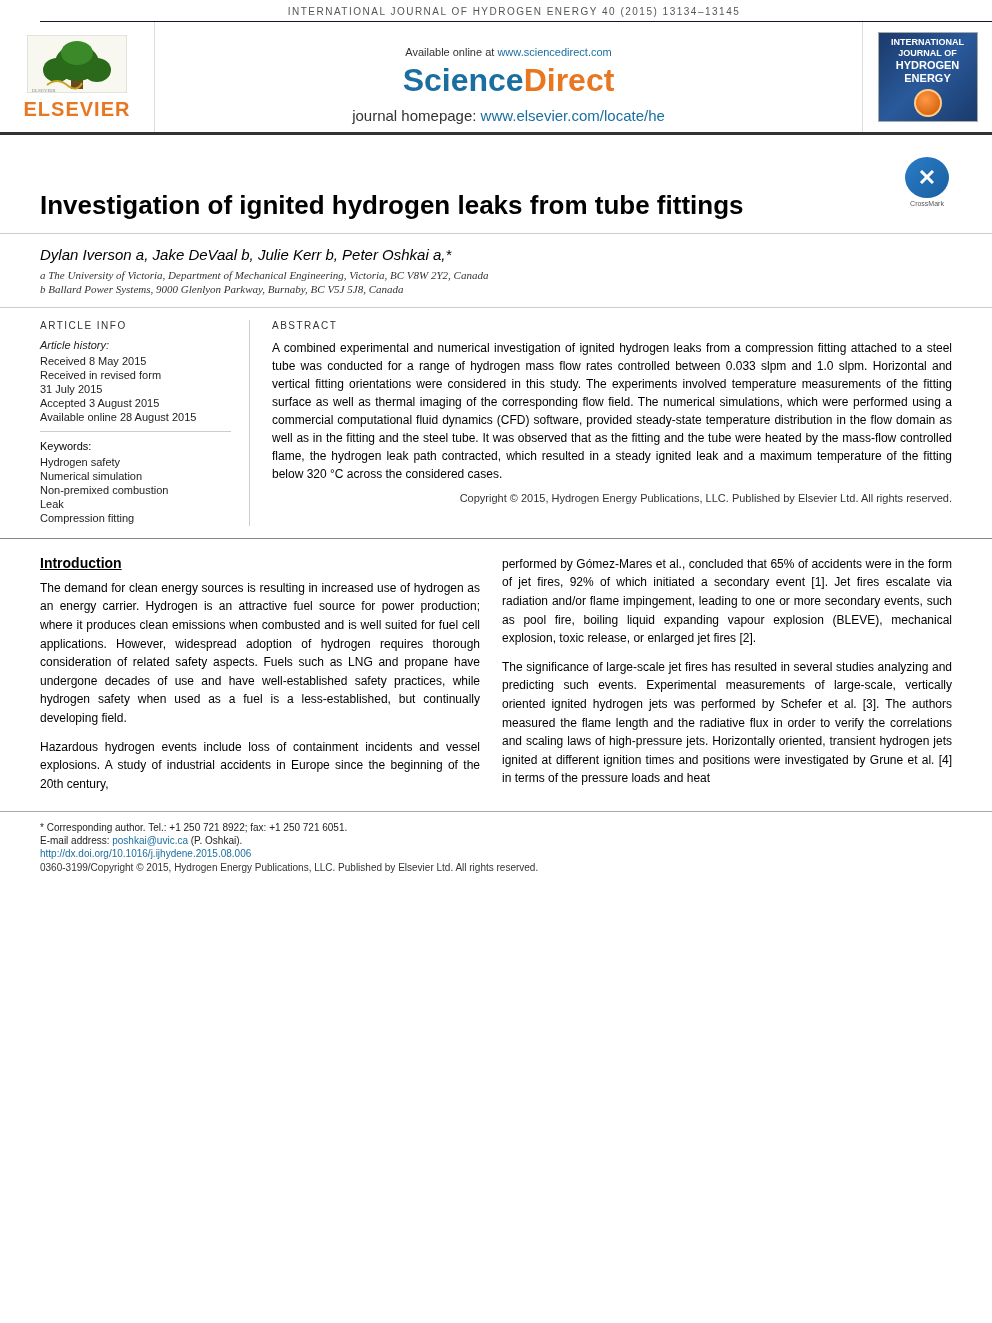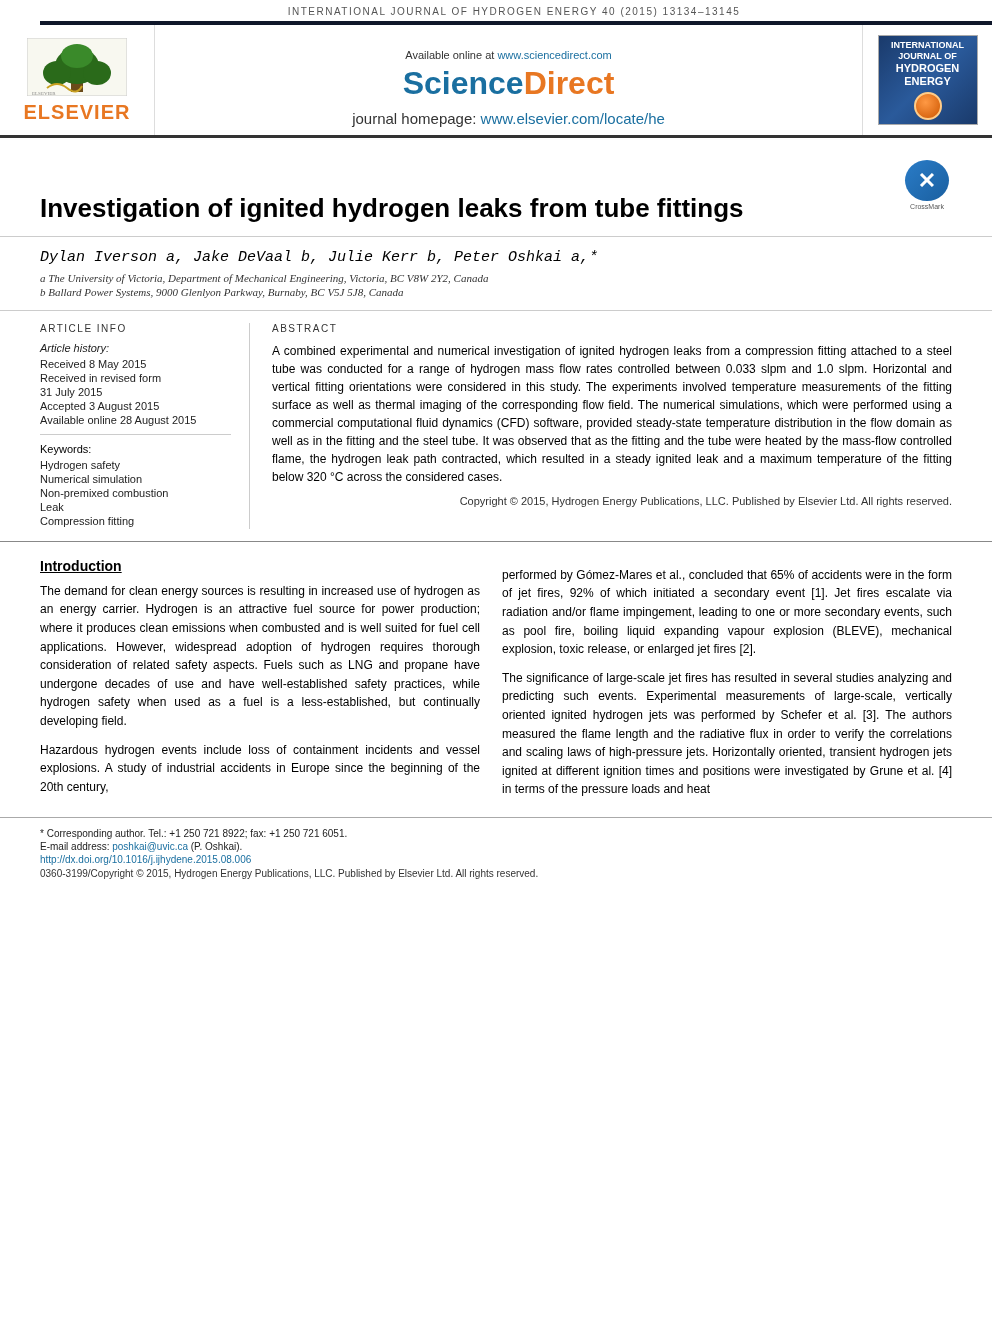--- a/index.html
+++ b/index.html
@@ -10,21 +10,21 @@
       color: #000;
       width: 992px;
       min-height: 1323px;
     }
 
     
     .journal-header-bar {
       background: #fff;
       text-align: center;
       padding: 6px 4px 4px 0;
-      border-bottom: 4px solid #0f172a;
+      border-bottom: 1px solid #0f172a;
       font-size: 10px;
       letter-spacing: 1.5px;
       color: #555;
       font-family: Arial, sans-serif;
       text-transform: uppercase;
       margin-left: 40px;
     }
 
     
     .top-section {
@@ -206,21 +206,21 @@
     
     .authors-section {
       padding: 12px 40px 10px 40px;
       border-bottom: 1px solid #ccc;
     }
 
     .authors-line {
       font-size: 15px;
       font-style: italic;
       margin-bottom: 6px;
-      font-family: Liberation Mono, monospace;
+      font-family: Liberation Sans, sans-serif;
     }
 
     .affiliation {
       font-size: 11px;
       font-style: italic;
       color: #333;
       margin-bottom: 2px;
     }
 
     
@@ -325,21 +325,20 @@
       margin-bottom: 8px;
       text-decoration: underline;
     }
 
     .body-paragraph {
       font-size: 12px;
       font-family: Arial, sans-serif;
       line-height: 1.55;
       text-align: justify;
       margin-bottom: 10px;
-      margin-top: 8px;
     }
 
     
     .footer-section {
       padding: 10px 40px 4px 40px;
       border-top: 1px solid #aaa;
       margin-top: 8px;
     }
 
     .footnote-line {

